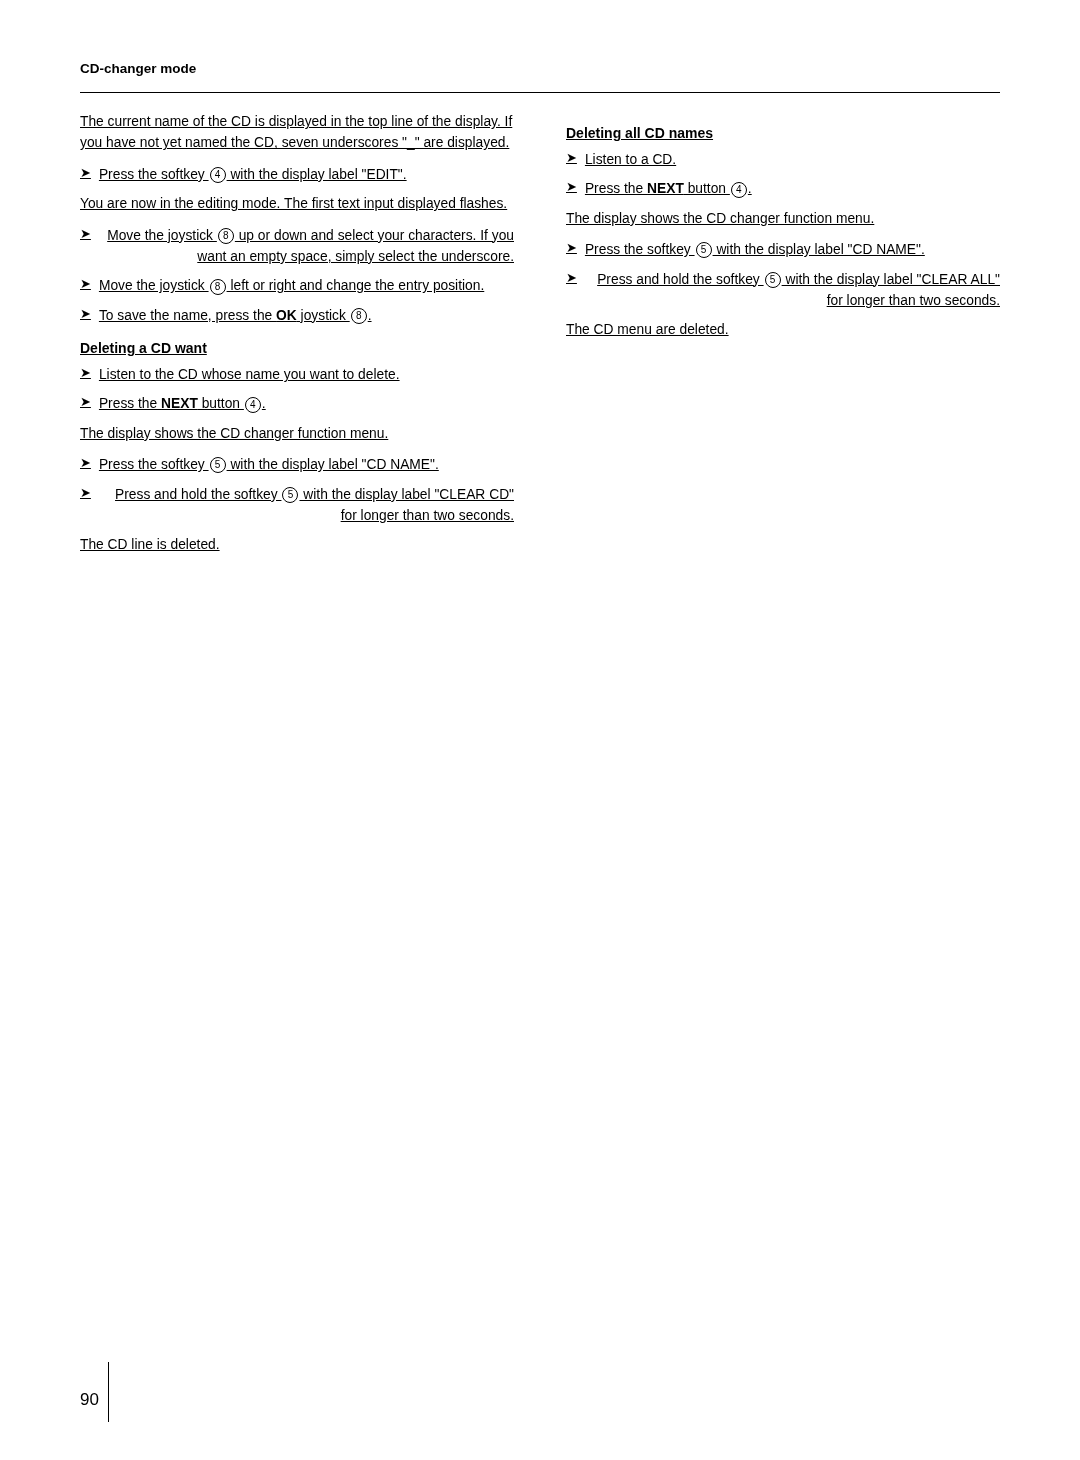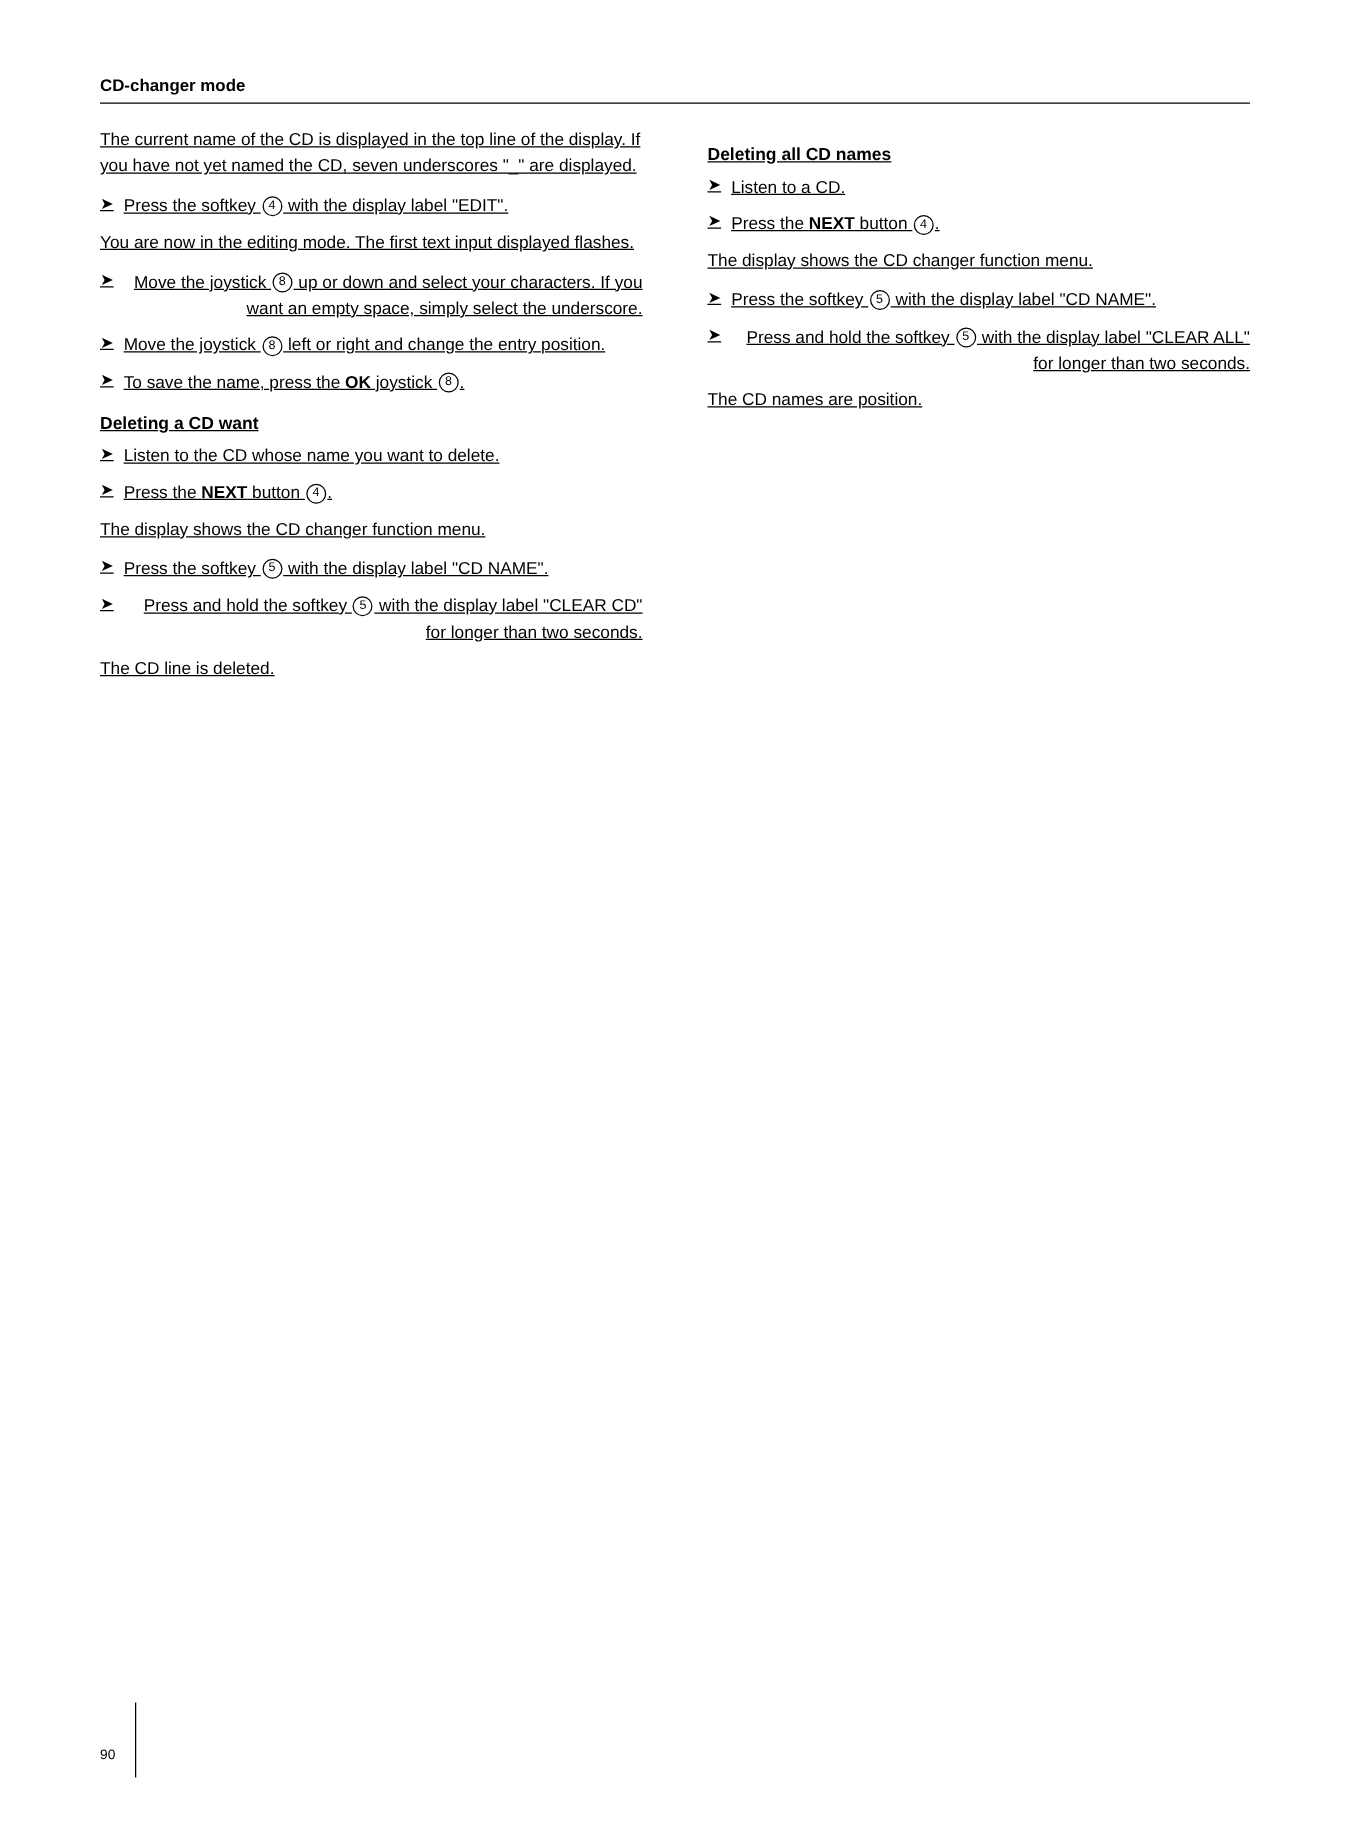--- a/index.html
+++ b/index.html
@@ -19,21 +19,21 @@
 
     .page {
       width: 1080px;
       min-height: 1460px;
       padding: 60px 80px 60px 80px;
       position: relative;
     }
 
     .header-section {
       border-bottom: 1.5px solid #000;
-      padding-bottom: 6px;
+      padding-bottom: 16px;
       margin-bottom: 18px;
     }
 
     .header-title {
       font-weight: bold;
       font-size: 13.5px;
     }
 
     .two-column {
       display: flex;
@@ -97,21 +97,21 @@
       font-weight: bold;
       font-size: 14px;
       margin-bottom: 8px;
       margin-top: 14px;
     }
 
     .page-number {
       position: absolute;
       bottom: 50px;
       left: 80px;
-      font-size: 11px;
+      font-size: 17px;
     }
 
     .vertical-line {
       position: absolute;
       bottom: 38px;
       left: 108px;
       width: 1px;
       height: 60px;
       background: #000;
     }
@@ -220,21 +220,21 @@
         </span>
       </div>
 
       <div class="bullet-item">
         <span class="arrow-icon">➤</span>
         <span class="bullet-text">
           Press and hold the softkey <span class="circled">5</span> with the display label "CLEAR ALL" for longer than two seconds.
         </span>
       </div>
 
-      <p>The CD names are position.</p>
+      <p>The CD menu are deleted.</p>
 
     </div>
 
   </div>
 
   <div class="page-number">90</div>
   <div class="vertical-line"></div>
 
 </div>
 

